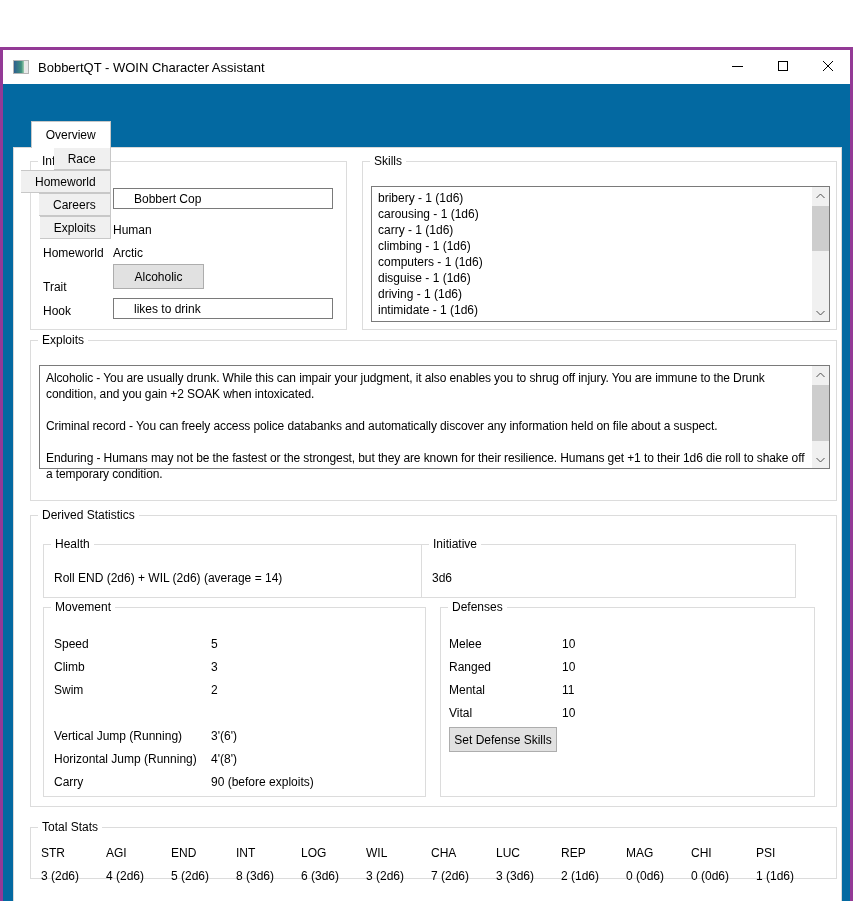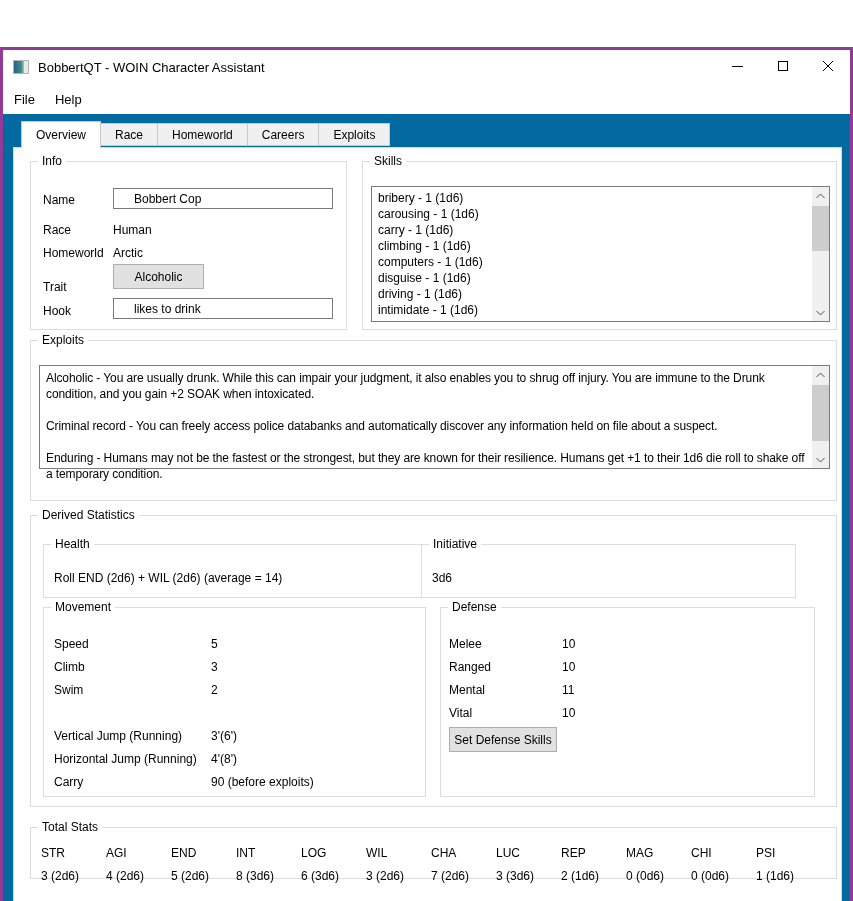--- a/index.html
+++ b/index.html
@@ -39,21 +39,21 @@
   .menubar {
     position: absolute; top: 34px; left: 0; right: 0; height: 30px;
     background: #fff;
     display: flex; align-items: center;
     font-size: 13px;
   }
   .menu-item { padding: 6px 9px; margin-left: 2px; }
   
   .tabbar {
     position: absolute; left: 18px; top: 71px;
-    display: flex; align-items: center; z-index: 3;
+    display: flex; align-items: flex-end; z-index: 3; flex-direction: column;
   }
   .tab {
     height: 23px; padding: 4px 14px 0;
     font-size: 12px;
     background: #f0f0f0;
     border: 1px solid #c8c8c8; border-left: none;
   }
   .tab.active {
     height: 27px; padding-top: 6px;
     background: #fff;
@@ -134,24 +134,20 @@
         <div class="max-glyph"></div>
       </div>
       <div class="win-btn">
         <svg width="12" height="12">
           <path d="M1 1 L11 11 M11 1 L1 11" stroke="#000" stroke-width="1" fill="none"></path>
         </svg>
       </div>
     </div>
   </div>
 
-  <div class="menubar">
-    <div class="menu-item">File</div>
-    <div class="menu-item">Help</div>
-  </div>
 
   <div class="tabbar">
     <div class="tab active">Overview</div>
     <div class="tab">Race</div>
     <div class="tab">Homeworld</div>
     <div class="tab">Careers</div>
     <div class="tab">Exploits</div>
   </div>
 
   <div class="pane">
@@ -262,21 +258,21 @@
           <span class="row-label" style="left:10px;">Horizontal Jump (Running)</span>
           <span class="row-value" style="left:167px;">4'(8')</span>
         </div>
         <div class="stat-row" style="top:167px;">
           <span class="row-label" style="left:10px;">Carry</span>
           <span class="row-value" style="left:167px;">90 (before exploits)</span>
         </div>
       </div>
 
       <div class="groupbox" style="left:409px; top:91px; width:375px; height:190px;">
-        <span class="gb-legend">Defense</span>
+        <span class="gb-legend">Defenses</span>
         <div class="stat-row" style="top:29px;">
           <span class="row-label" style="left:8px;">Melee</span>
           <span class="row-value" style="left:121px;">10</span>
         </div>
         <div class="stat-row" style="top:52px;">
           <span class="row-label" style="left:8px;">Ranged</span>
           <span class="row-value" style="left:121px;">10</span>
         </div>
         <div class="stat-row" style="top:75px;">
           <span class="row-label" style="left:8px;">Mental</span>

